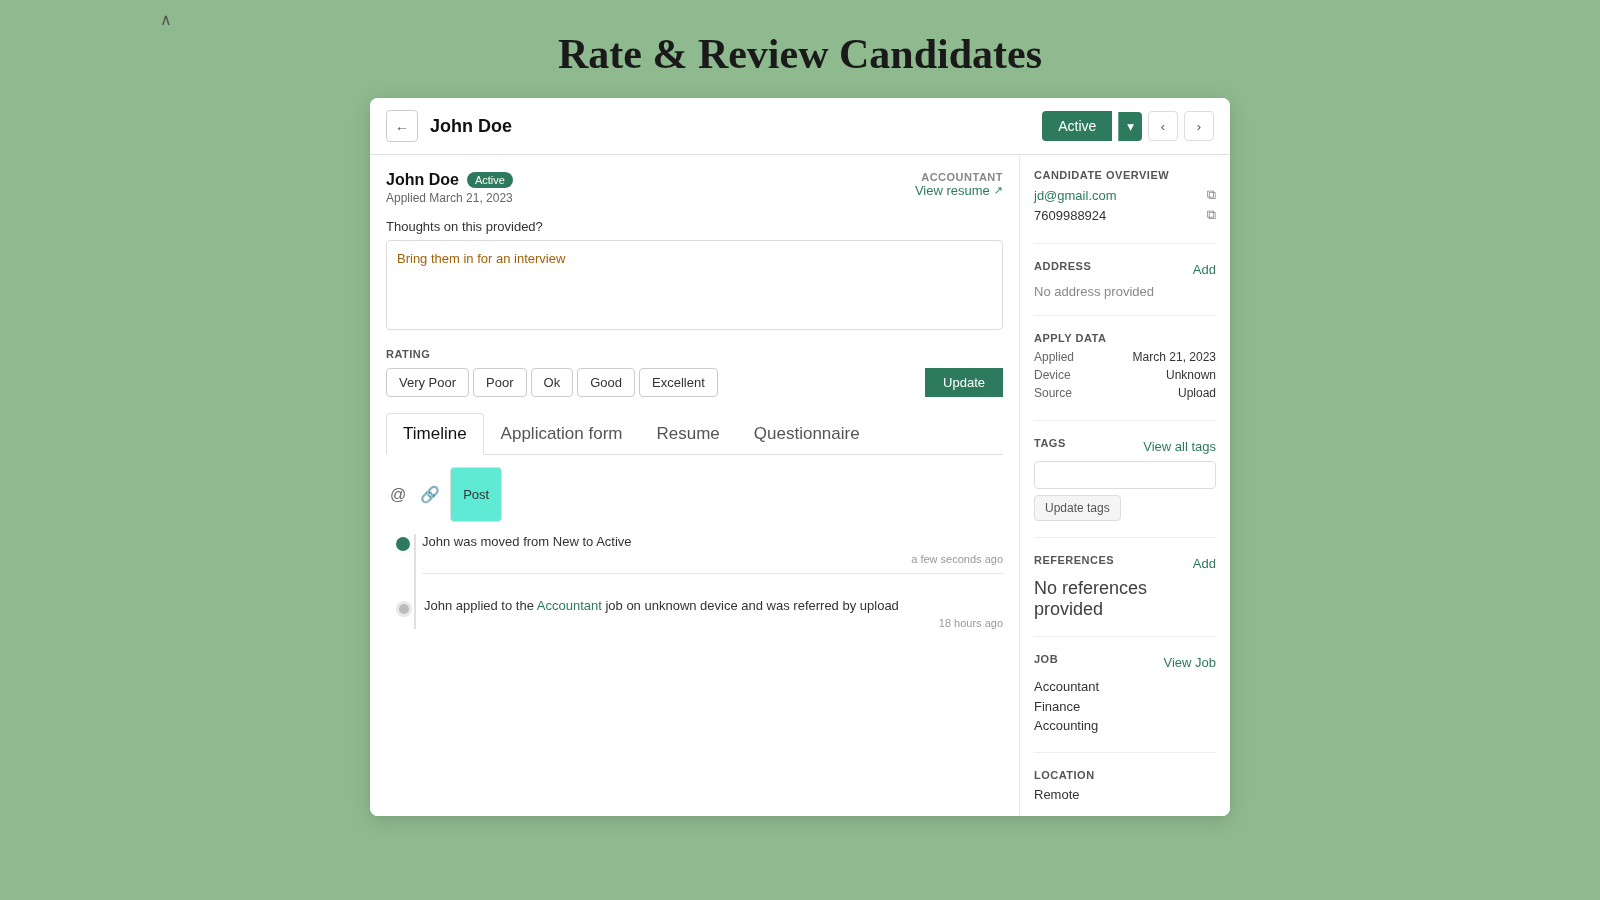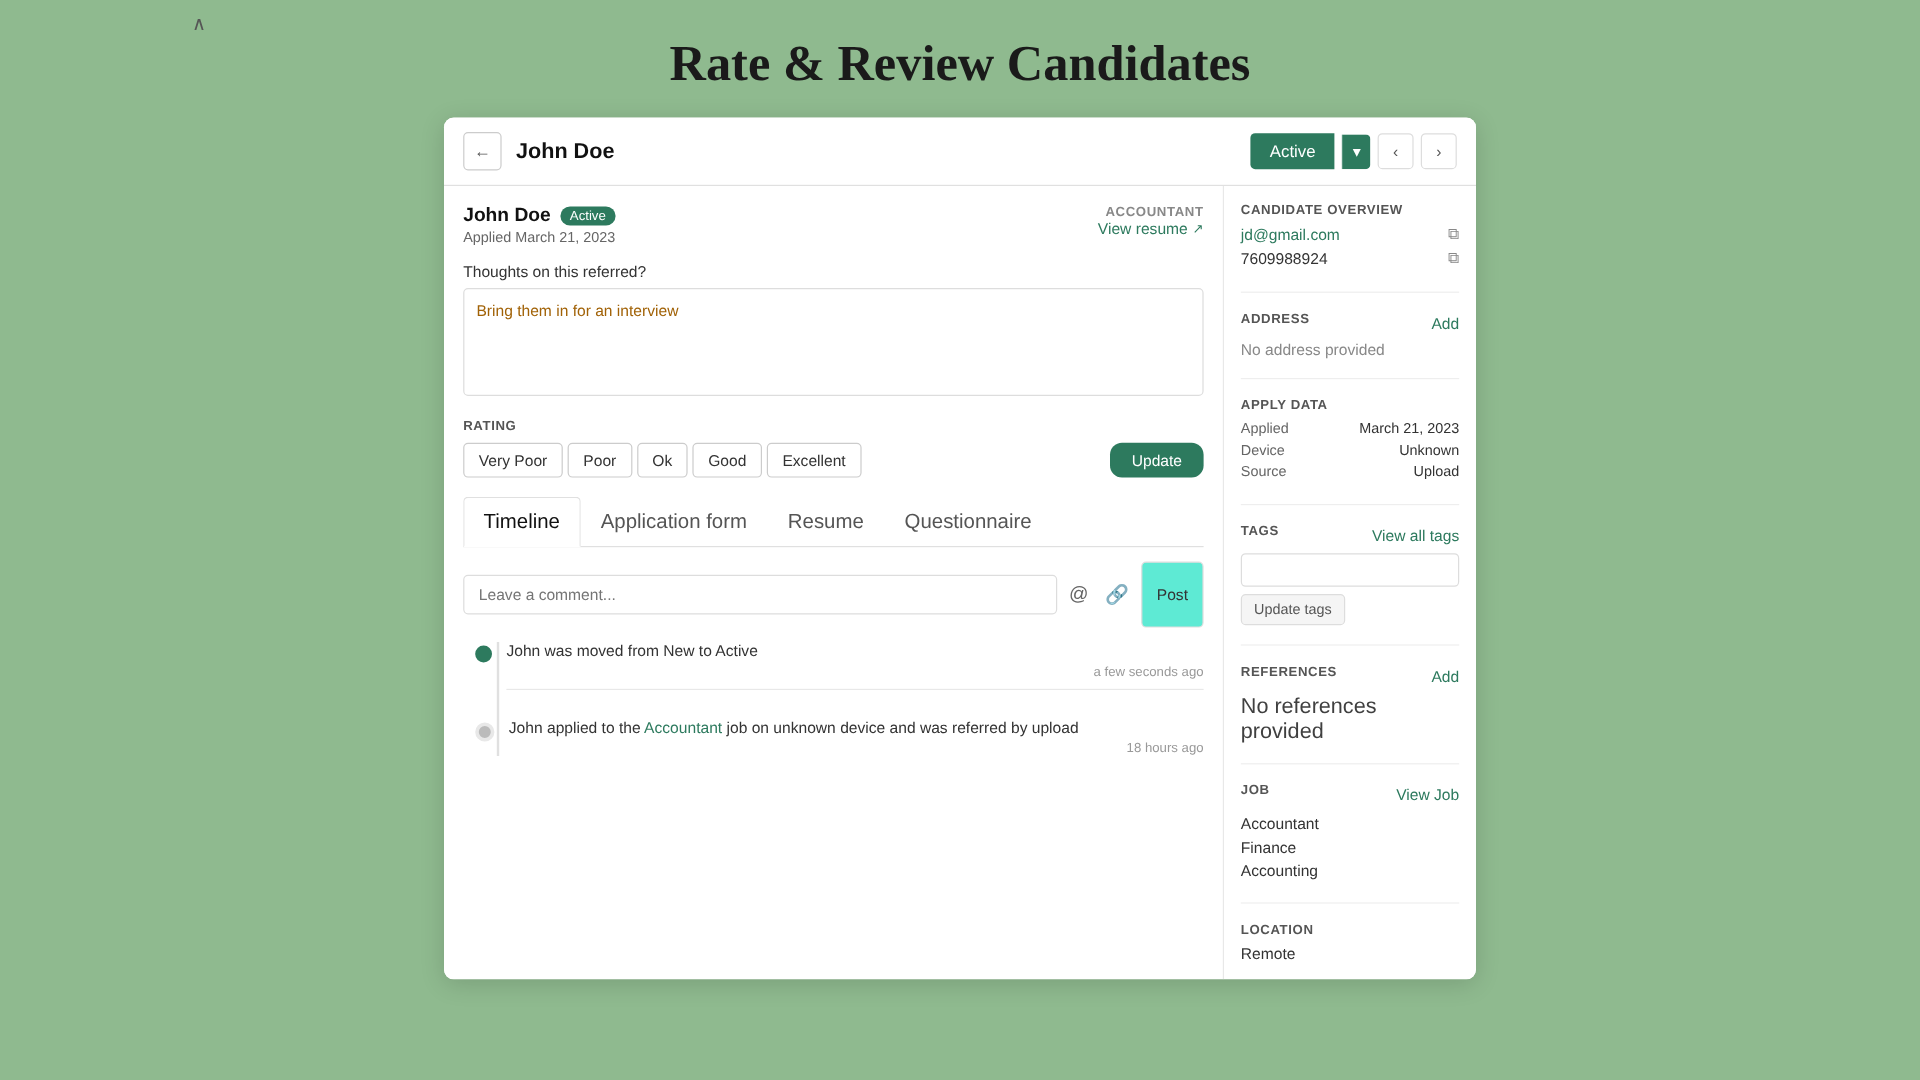--- a/index.html
+++ b/index.html
@@ -204,21 +204,21 @@
       border-radius: 4px;
       padding: 6px 12px;
       font-size: 13px;
       cursor: pointer;
       color: #333;
     }
     .update-btn {
       background: #2d7a5e;
       color: white;
       border: none;
-      border-radius: 10px;
+      border-radius: 0;
       padding: 7px 18px;
       font-size: 13px;
       font-weight: 500;
       cursor: pointer;
     }
     
     .tabs-section {
       margin-top: 16px;
       border-bottom: 1px solid #e0e0e0;
     }
@@ -485,21 +485,21 @@
           </div>
           <div class="applied-date">Applied March 21, 2023</div>
         </div>
         <div class="job-title-right">
           <div class="job-label">ACCOUNTANT</div>
           <a class="view-resume-link" href="#">View resume</a>
         </div>
       </div>
 
       <div>
-        <div class="section-label">Thoughts on this referred?</div>
+        <div class="section-label">Thoughts on this provided?</div>
         <textarea class="thoughts-textarea" style="">Bring them in for an interview</textarea>
       </div>
 
       <div class="rating-section">
         <div class="rating-label">RATING</div>
         <div class="rating-row">
           <div class="rating-buttons">
             <button class="rating-btn">Very Poor</button>
             <button class="rating-btn">Poor</button>
             <button class="rating-btn">Ok</button>
@@ -513,21 +513,20 @@
       <div class="tabs-section">
         <div class="tabs-row">
           <div class="tab-item active">Timeline</div>
           <div class="tab-item">Application form</div>
           <div class="tab-item">Resume</div>
           <div class="tab-item">Questionnaire</div>
         </div>
       </div>
 
       <div class="comment-area">
-        <input class="comment-input" type="text" placeholder="Leave a comment..." style="">
         <button class="comment-icon-btn">@</button>
         <button class="comment-icon-btn">🔗</button>
         <button class="post-btn">Post</button>
       </div>
 
       <div class="timeline">
         <div class="timeline-line"></div>
 
         <div class="timeline-item">
           <div class="timeline-dot green"></div>

